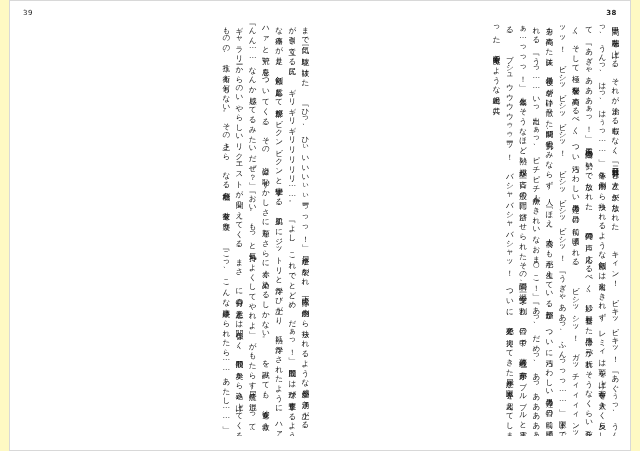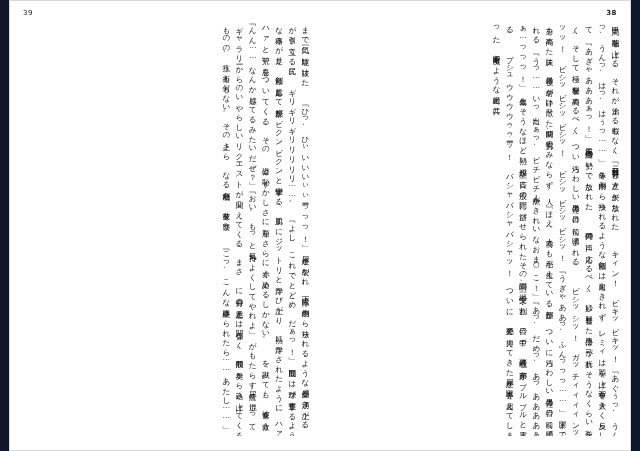--- a/index.html
+++ b/index.html
@@ -10,21 +10,21 @@
   body {
     width: 640px;
     height: 451px;
     overflow: hidden;
     font-family: "DejaVu Serif", serif;
   }
   .spread {
     position: relative;
     width: 640px;
     height: 451px;
-    background: #0f172a;
+    background: #fef9c3;
     box-sizing: border-box;
   }
   .page {
     position: absolute;
     top: 0;
     height: 451px;
     background: #ffffff;
     box-sizing: border-box;
     overflow: hidden;
   }

